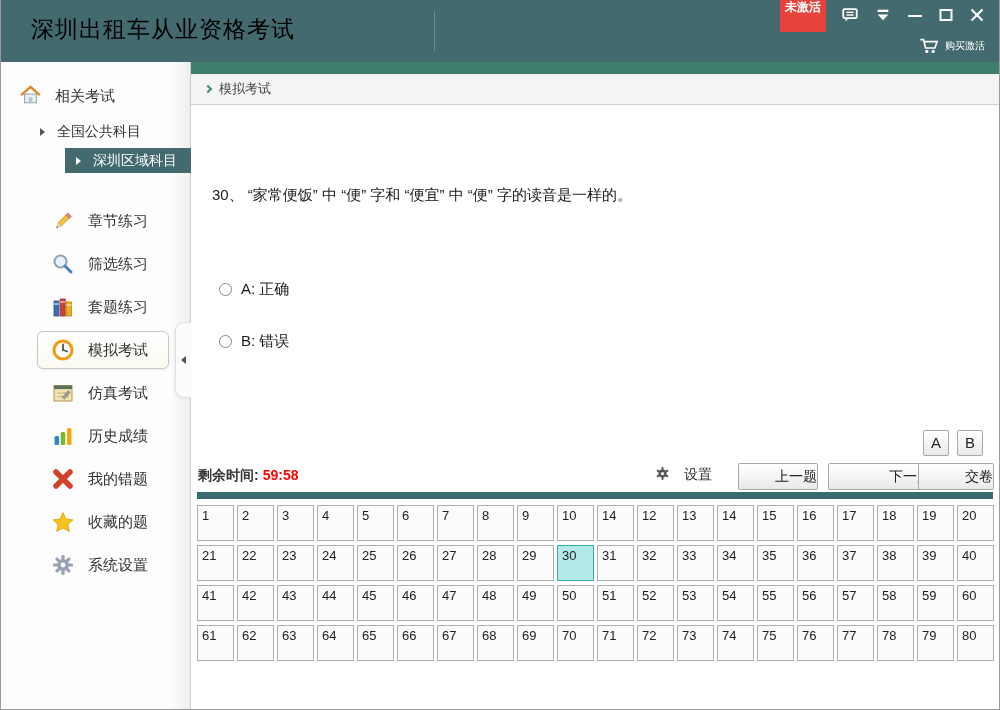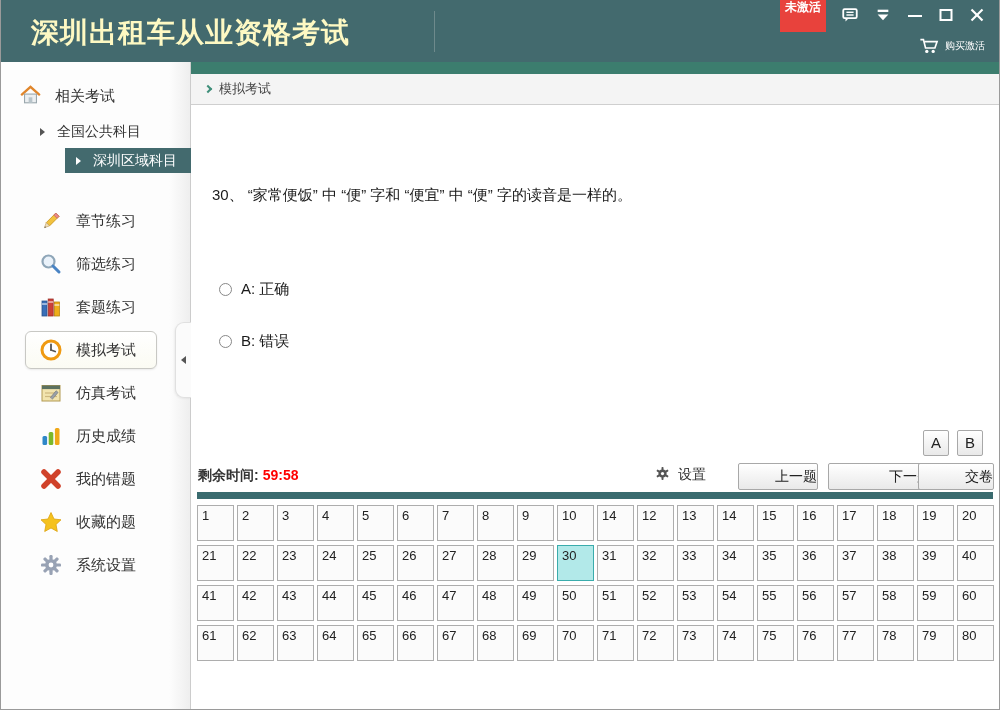--- a/index.html
+++ b/index.html
@@ -2,41 +2,41 @@
 <html><head>
 <meta charset="utf-8">
 <style>
   * { margin:0; padding:0; box-sizing:border-box; }
   body { font-family:"Liberation Sans","DejaVu Sans",sans-serif; background:#e8e8e8; }
   .window { position:relative; width:1000px; height:710px; background:#fff;
             border:1px solid #9a9a9a; border-top:none; overflow:hidden; }
 
   
   .titlebar { position:absolute; left:0; top:0; width:100%; height:62px; background:#436a6e; }
-  .app-title { position:absolute; left:30px; top:14px; color:#fef9c3; font-size:28px; font-weight:bold; letter-spacing:1px; }
+  .app-title { position:absolute; left:30px; top:14px; color:#000000; font-size:23px; font-weight:normal; letter-spacing:1px; }
   .title-divider { position:absolute; left:433px; top:11px; width:1px; height:41px; background:#6e8a8c; }
   .tb-right-row1 { position:absolute; right:14px; top:5px; display:flex; align-items:center; gap:15px; height:20px; }
   .status-badge { background:#e8423c; color:#fff; font-size:12px; font-weight:bold; padding:2px 5px 19px; line-height:1; }
   .tb-icon { display:flex; align-items:center; justify-content:center; cursor:default; }
   .tb-right-row2 { position:absolute; right:14px; top:36px; display:flex; align-items:center; gap:6px; color:#fff; font-size:10px; }
 
   
   .sidebar { position:absolute; left:0; top:62px; width:190px; bottom:0;
              background:linear-gradient(to right,#fdfdfd 0,#fdfdfd 168px,#efefef 188px);
              border-right:1px solid #ccc; }
   .side-section { position:absolute; left:18px; top:22px; display:flex; align-items:center; gap:13px;
                   font-size:15px; color:#333; }
   .sub-item { position:absolute; left:28px; width:134px; height:25px; display:flex; align-items:center;
               font-size:14px; color:#333; }
   .sub-item .tri { width:0; height:0; border-top:4px solid transparent; border-bottom:4px solid transparent;
                    border-left:5px solid #555; margin:0 12px 0 11px; }
   .sub-item.selected { background:#436a6e; color:#fff;margin-left:36px; }
   .sub-item.selected .tri { border-left-color:#fff; }
   .sub1 { top:57px; } .sub2 { top:86px; }
-  .side-menu { position:absolute; left:4px; top:140px; width:100%;text-align:right; }
+  .side-menu { position:absolute; left:16px; top:140px; width:100%;text-align:right; }
   .menu-item { display:flex; align-items:center; width:132px; height:38px; margin:0 0 5px 20px;
                border:1px solid transparent; border-radius:6px; font-size:15px; color:#333; }
   .menu-item .mi-icon { width:24px; height:24px; margin-left:13px; display:flex; align-items:center; justify-content:center; }
   .menu-item .mi-label { margin-left:13px; }
   .menu-item.selected { border-color:#c8c8c4; background:linear-gradient(#ffffff,#fbfbf3);
                         box-shadow:0 1px 2px rgba(0,0,0,0.08); }
   .collapse-handle { position:absolute; left:174px; top:260px; width:16px; height:76px;
                      background:#fbfbfb; border:1px solid #e0e0e0; border-right:none;
                      border-radius:9px 0 0 9px; display:flex; align-items:center; justify-content:center;
                      box-shadow:-1px 1px 2px rgba(0,0,0,0.05); }
@@ -55,21 +55,21 @@
   .option-a { top:218px; } .option-b { top:270px; }
   .radio { width:13px; height:13px; border:1px solid #888; border-radius:50%; background:#fff; }
 
   .shortcut-btn { position:absolute; top:368px; width:26px; height:26px; text-align:center;
                   background:linear-gradient(#ffffff,#e9e9e9); border:1px solid #a8a8a8; border-radius:2px;
                   font-size:15px; color:#222; line-height:24px; }
   .btn-a { left:732px; } .btn-b { left:766px; }
 
   .toolbar-timer { position:absolute; left:7px; top:405px; font-size:14px; font-weight:bold; color:#333; }
   .timer-value { color:#f00; margin-left:4px; }
-  .settings-btn { position:absolute; left:464px; top:404px; display:flex; align-items:center; gap:8px;
+  .settings-btn { position:absolute; left:464px; top:404px; display:flex; align-items:center; gap:14px;
                   font-size:14px; color:#333; }
   .nav-btn { position:absolute; top:401px; height:27px; background:linear-gradient(#ffffff,#e9e9e9);
              border:1px solid #a8a8a8; border-radius:2px; font-size:14px; color:#222; text-align:right;
              line-height:25px; }
   .btn-prev { left:547px; width:80px; } .btn-next { left:637px; width:104px; } .btn-submit { left:727px; width:76px; }
 
   .grid-separator { position:absolute; left:6px; right:6px; top:430px; height:7px; background:#3a6b6f; }
   .question-grid { position:absolute; left:6px; top:443px; width:804px; display:flex; flex-wrap:wrap; }
   .qcell { width:37px; height:36px; margin:0 3px 4px 0; border:1px solid #adadad; background:#fbfbfb;
            font-size:13px; color:#222; padding:2px 0 0 4px; }

